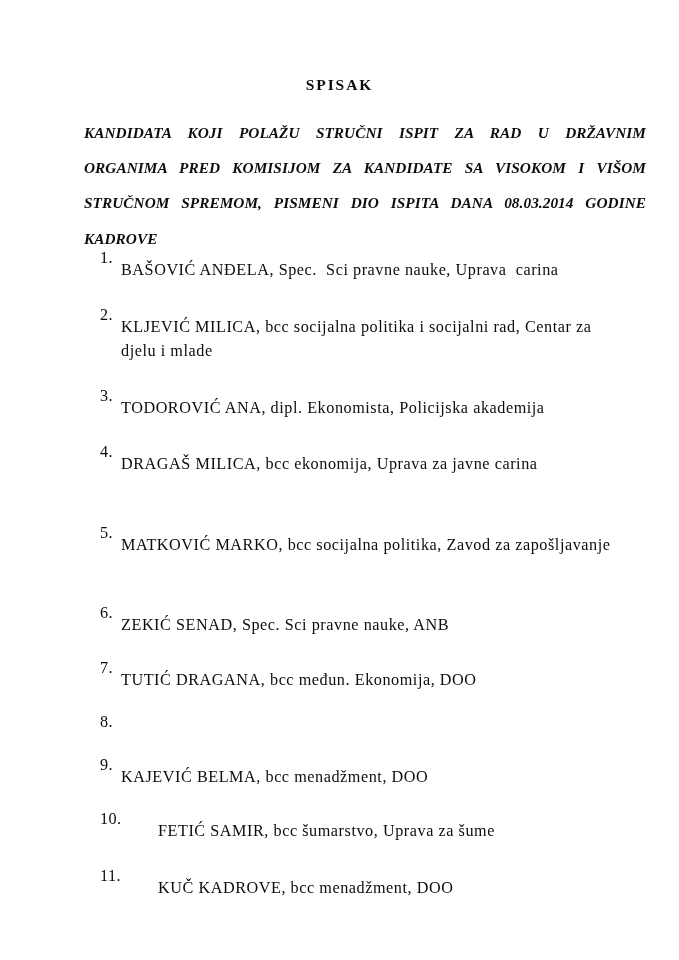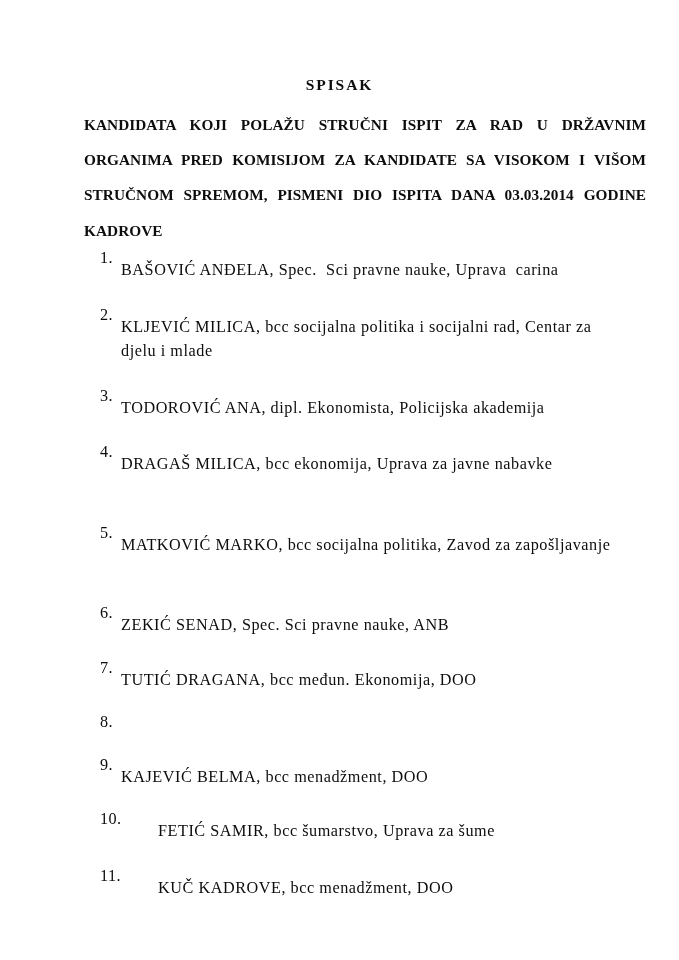--- a/index.html
+++ b/index.html
@@ -38,28 +38,29 @@
     font-size: 15.5px;
     font-weight: bold;
     letter-spacing: 1.9px;
     line-height: 1.1;
   }
 
   
   .doc-heading {
     position: absolute;
     left: 84px;
-    top: 116px;
+    top: 124px;
     width: 562px;
     font-size: 15.3px;
     font-weight: bold;
     line-height: 17.6px;
     text-align: justify;
     text-justify: inter-word;
     letter-spacing: 0.05px;
+    font-style: italic;
   }
   .doc-heading .ln {
     display: block;
     text-align: justify;
   }
   
   .doc-heading .ln::after {
     content: "";
     display: inline-block;
     width: 100%;
@@ -117,21 +118,21 @@
 </head>
 <body>
 
 <div class="page">
 
   <div class="doc-title">SPISAK</div>
 
   <div class="doc-heading">
     <span class="ln">KANDIDATA KOJI POLAŽU STRUČNI ISPIT ZA RAD U DRŽAVNIM</span>
     <span class="ln">ORGANIMA PRED KOMISIJOM ZA KANDIDATE SA VISOKOM I VIŠOM</span>
-    <span class="ln">STRUČNOM SPREMOM, PISMENI DIO ISPITA DANA 03.03.2014 GODINE</span>
+    <span class="ln">STRUČNOM SPREMOM, PISMENI DIO ISPITA DANA 08.03.2014 GODINE</span>
     <span class="ln last">KADROVE</span>
   </div>
 
   <div class="candidate-list">
 
     <div class="list-item gap-md">
       <span class="num">1.</span>
       <span class="body">BAŠOVIĆ ANĐELA, Spec.  Sci pravne nauke, Uprava  carina</span>
     </div>
 
@@ -140,21 +141,21 @@
       <span class="body">KLJEVIĆ MILICA, bcc socijalna politika i socijalni rad, Centar za djelu i mlade</span>
     </div>
 
     <div class="list-item gap-md">
       <span class="num">3.</span>
       <span class="body">TODOROVIĆ ANA, dipl. Ekonomista, Policijska akademija</span>
     </div>
 
     <div class="list-item gap-lg">
       <span class="num">4.</span>
-      <span class="body">DRAGAŠ MILICA, bcc ekonomija, Uprava za javne nabavke</span>
+      <span class="body">DRAGAŠ MILICA, bcc ekonomija, Uprava za javne carina</span>
     </div>
 
     <div class="list-item gap-lg">
       <span class="num">5.</span>
       <span class="body">MATKOVIĆ MARKO, bcc socijalna politika, Zavod za zapošljavanje</span>
     </div>
 
     <div class="list-item gap-sm">
       <span class="num">6.</span>
       <span class="body">ZEKIĆ SENAD, Spec. Sci pravne nauke, ANB</span>

